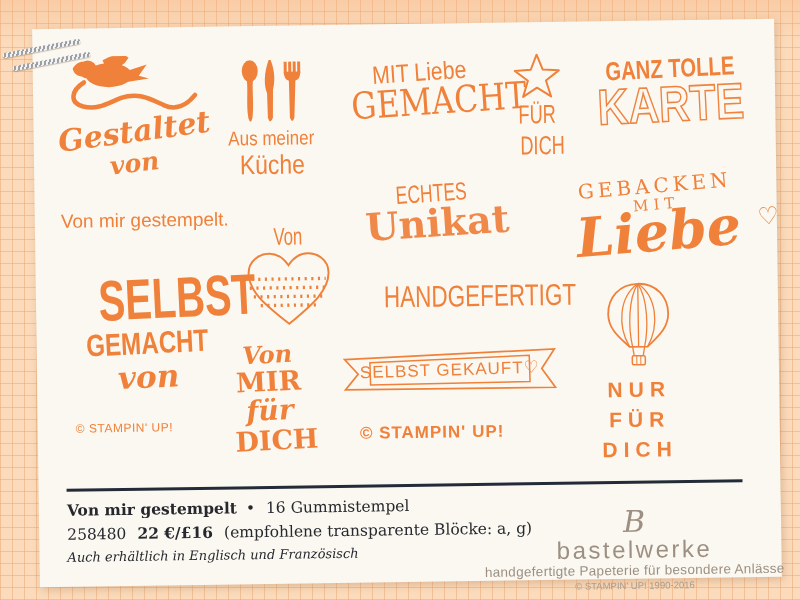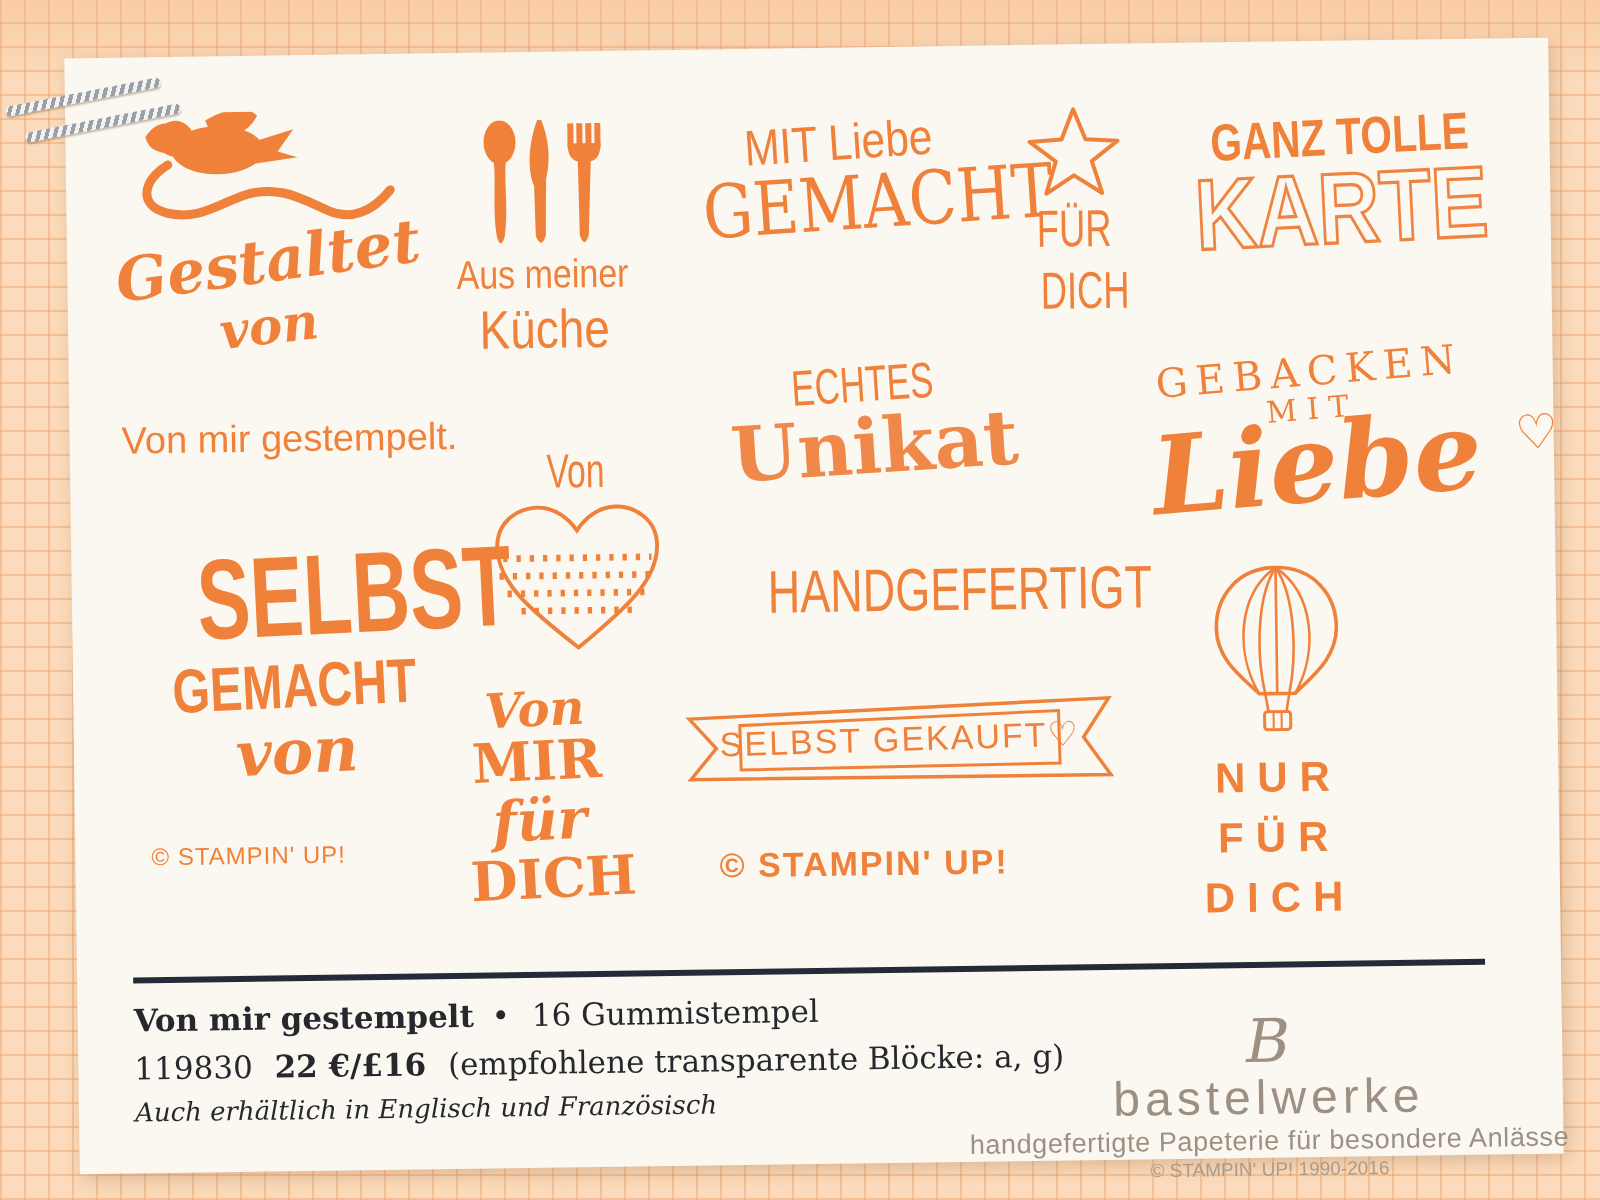--- a/index.html
+++ b/index.html
@@ -213,21 +213,21 @@
 
   <div class="sep"></div>
 
   <div id="info">
     <div class="l1">
       <b>Von mir gestempelt</b>
       <span class="gap" style="margin-left:4px;">•</span>
       <span>16 Gummistempel</span>
     </div>
     <div class="l2">
-      <span class="gap">119830</span>
+      <span class="gap">258480</span>
       <b class="gap">22 €/£16</b>
       <span>(empfohlene transparente Blöcke: a, g)</span>
     </div>
     <div class="l3">Auch erhältlich in Englisch und Französisch</div>
   </div>
 
   <div id="logo">
     <div class="mono">B</div>
     <div class="name">bastelwerke</div>
     <div class="tag">handgefertigte Papeterie für besondere Anlässe</div>

